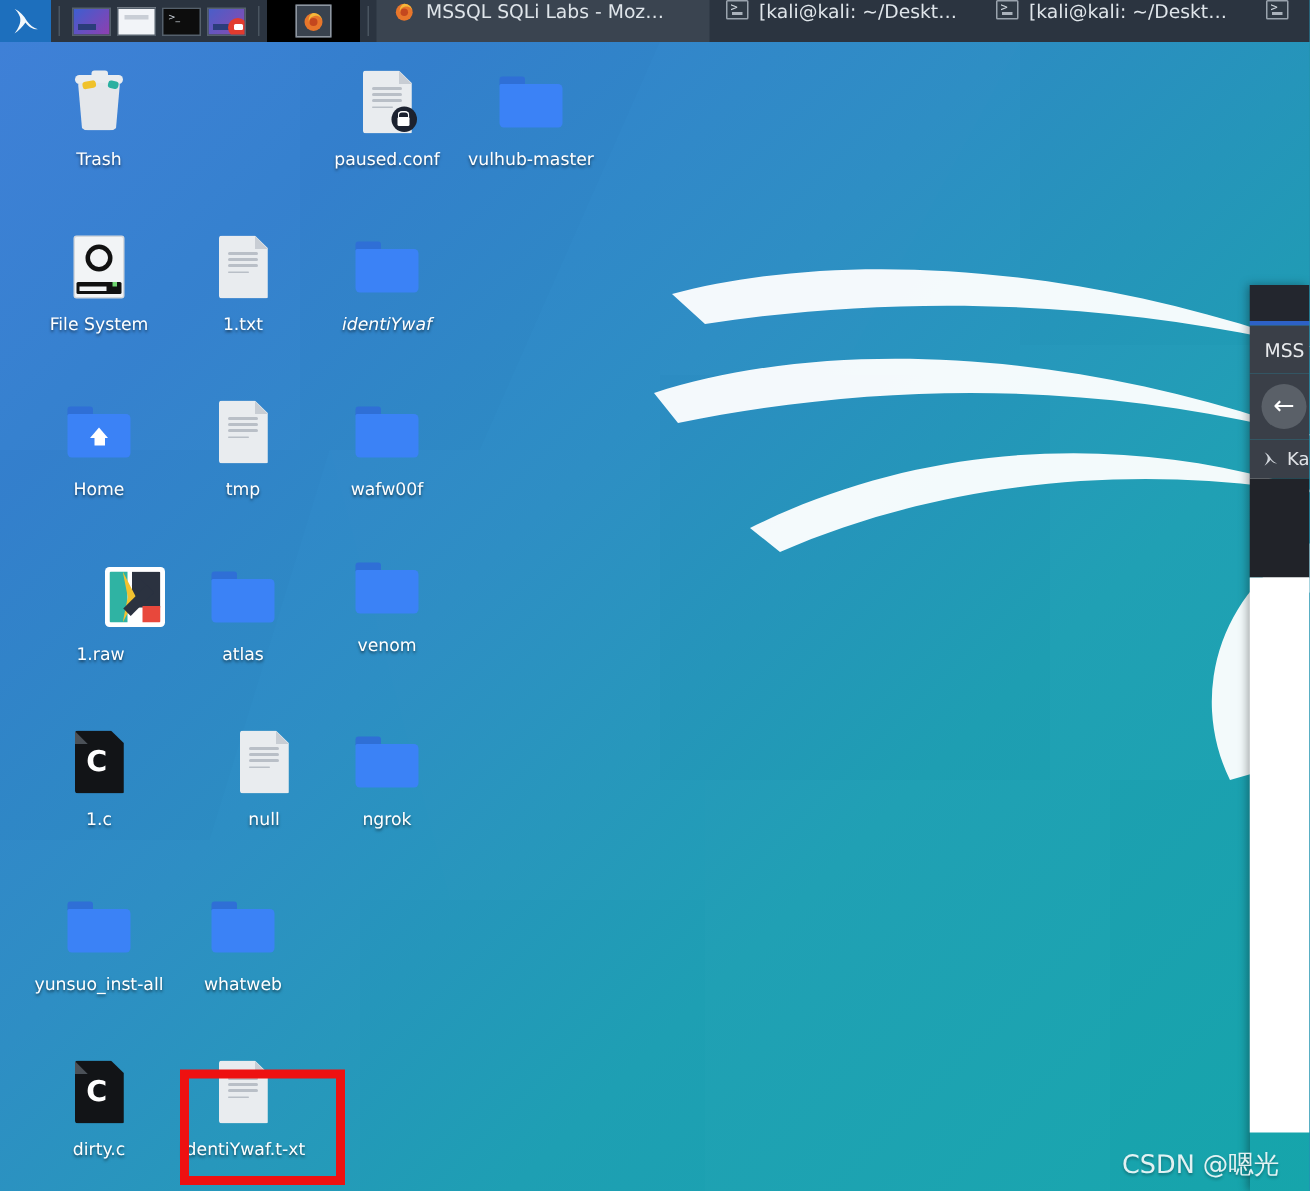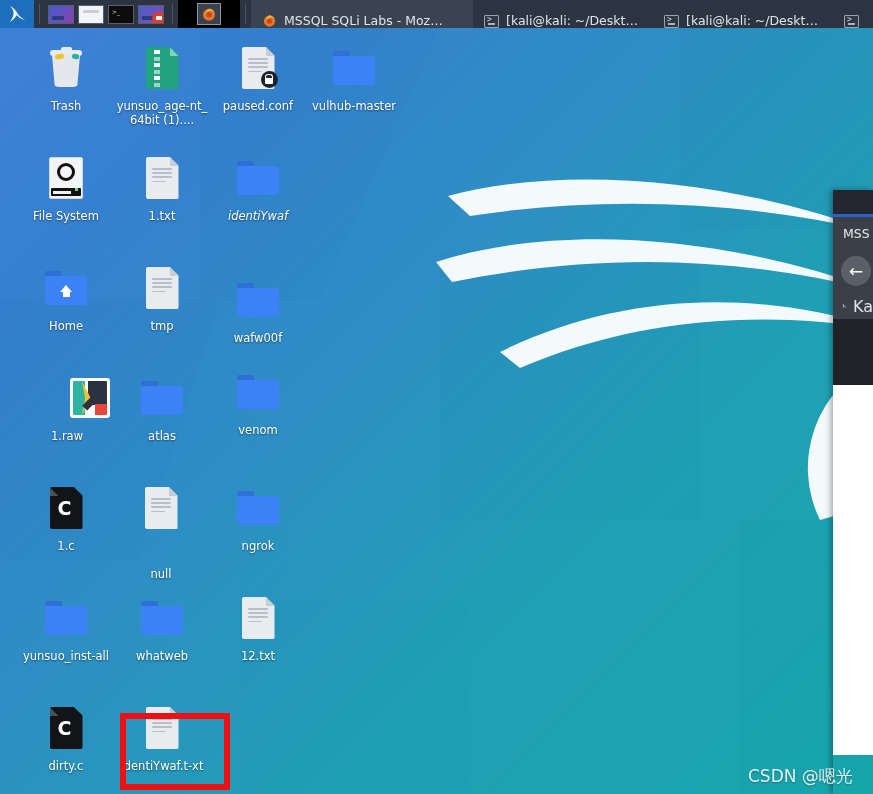--- a/index.html
+++ b/index.html
@@ -59,21 +59,21 @@
     width:62px; height:28px; background:#000; flex:0 0 62px;
     display:flex; align-items:center; justify-content:center;
   }
   .ff-launch {
     width:24px; height:22px; border:1px solid #8e96a0; background:#39424e;
     display:flex; align-items:center; justify-content:center;
   }
 
   .tasklist { display:flex; align-items:center; height:28px; flex:1; min-width:0; }
   .task {
-    display:flex; align-items:flex-end; gap:7px;
+    display:flex; align-items:flex-start; gap:7px;
     height:28px; padding:0 11px; min-width:0;
     color:#dfe5ea; font-size:12.5px; white-space:nowrap;
   }
   .task-ff { background:#3a4450; }
   .term-ico {
     width:15px; height:13px; border:1px solid #9aa3ad; background:#2f3944;
     position:relative; flex:0 0 15px; border-radius:1px;
   }
   .term-ico::before {
     content:">"; position:absolute; left:2px; top:-1px; font-size:8px; color:#cfd6dd;
@@ -262,21 +262,21 @@
   }
   .ff-toolbar {
     height:44px; background:#3a3f48; display:flex; align-items:center; padding-left:8px;
   }
   .ff-back {
     width:30px; height:30px; border-radius:50%; background:#5a6068;
     display:flex; align-items:center; justify-content:center; color:#fff; font-size:17px;
   }
   .ff-bookbar {
     height:26px; background:#3a3f48; display:flex; align-items:center; gap:5px;
-    padding-left:8px; color:#dfe2e6; font-size:16px; white-space:nowrap;
+    padding-left:8px; color:#dfe2e6; font-size:12px; white-space:nowrap;
   }
   .ff-gap { background:#212329; }
   .ff-content { background:#ffffff; }
 
   
   #watermark {
     position:absolute; z-index:30;
     color:rgba(255,255,255,.88);
     font-size:17px;
     text-shadow:0 1px 2px rgba(0,0,0,.3);
@@ -391,37 +391,20 @@
       <div class="icon-art">
         <div class="f-trash">
           <span class="lid"></span>
           <span class="can"></span>
           <span class="yel"></span>
           <span class="teal"></span>
         </div>
       </div>
       <div class="icon-label">Trash</div>
     </div>
-    <div class="icon-cell" style="left: 114px; top: 8px;">
-      <div class="icon-art">
-        <div class="f-zip">
-          <span class="page"></span>
-          <span class="fold"></span>
-          <span class="zipper">
-            <i></i>
-            <i></i>
-            <i></i>
-            <i></i>
-            <i></i>
-            <i></i>
-          </span>
-        </div>
-      </div>
-      <div class="icon-label">yunsuo_age-nt_64bit (1)....</div>
-    </div>
     <div class="icon-cell" style="left: 306px; top: 8px;">
       <div class="icon-art">
         <div class="f-folder">
           <span class="tab"></span>
           <span class="body"></span>
         </div>
       </div>
       <div class="icon-label">vulhub-master</div>
     </div>
     <div class="icon-cell" style="left: 210px; top: 8px;">
@@ -495,21 +478,21 @@
           <span class="lines">
             <i></i>
             <i></i>
             <i></i>
             <i></i>
           </span>
         </div>
       </div>
       <div class="icon-label">tmp</div>
     </div>
-    <div class="icon-cell" style="left: 210px; top: 240px;">
+    <div class="icon-cell" style="left: 210px; top: 228px;">
       <div class="icon-art">
         <div class="f-folder">
           <span class="tab"></span>
           <span class="body"></span>
         </div>
       </div>
       <div class="icon-label">wafw00f</div>
     </div>
     <div class="icon-cell" style="left: 18px; top: 338px; align-items: flex-end;">
       <div class="icon-art">
@@ -546,21 +529,21 @@
     <div class="icon-cell" style="left: 18px; top: 448px;">
       <div class="icon-art">
         <div class="f-c">
           <span class="page"></span>
           <span class="fold"></span>
           <span>C</span>
         </div>
       </div>
       <div class="icon-label">1.c</div>
     </div>
-    <div class="icon-cell" style="left: 113px; top: 448px; gap: 28px;">
+    <div class="icon-cell" style="left: 128px; top: 448px;">
       <div class="icon-art">
         <div class="f-doc">
           <span class="page"></span>
           <span class="fold"></span>
           <span class="lines">
             <i></i>
             <i></i>
             <i></i>
             <i></i>
           </span>
@@ -587,35 +570,20 @@
       <div class="icon-label">ngrok</div>
     </div>
     <div class="icon-cell" style="left: 114px; top: 558px;">
       <div class="icon-art">
         <div class="f-folder">
           <span class="tab"></span>
           <span class="body"></span>
         </div>
       </div>
       <div class="icon-label">whatweb</div>
-    </div>
-    <div class="icon-cell" style="left: 210px; top: 558px;">
-      <div class="icon-art">
-        <div class="f-doc">
-          <span class="page"></span>
-          <span class="fold"></span>
-          <span class="lines">
-            <i></i>
-            <i></i>
-            <i></i>
-            <i></i>
-          </span>
-        </div>
-      </div>
-      <div class="icon-label">12.txt</div>
     </div>
     <div class="icon-cell" style="left: 18px; top: 668px;">
       <div class="icon-art">
         <div class="f-c">
           <span class="page"></span>
           <span class="fold"></span>
           <span>C</span>
         </div>
       </div>
       <div class="icon-label">dirty.c</div>

